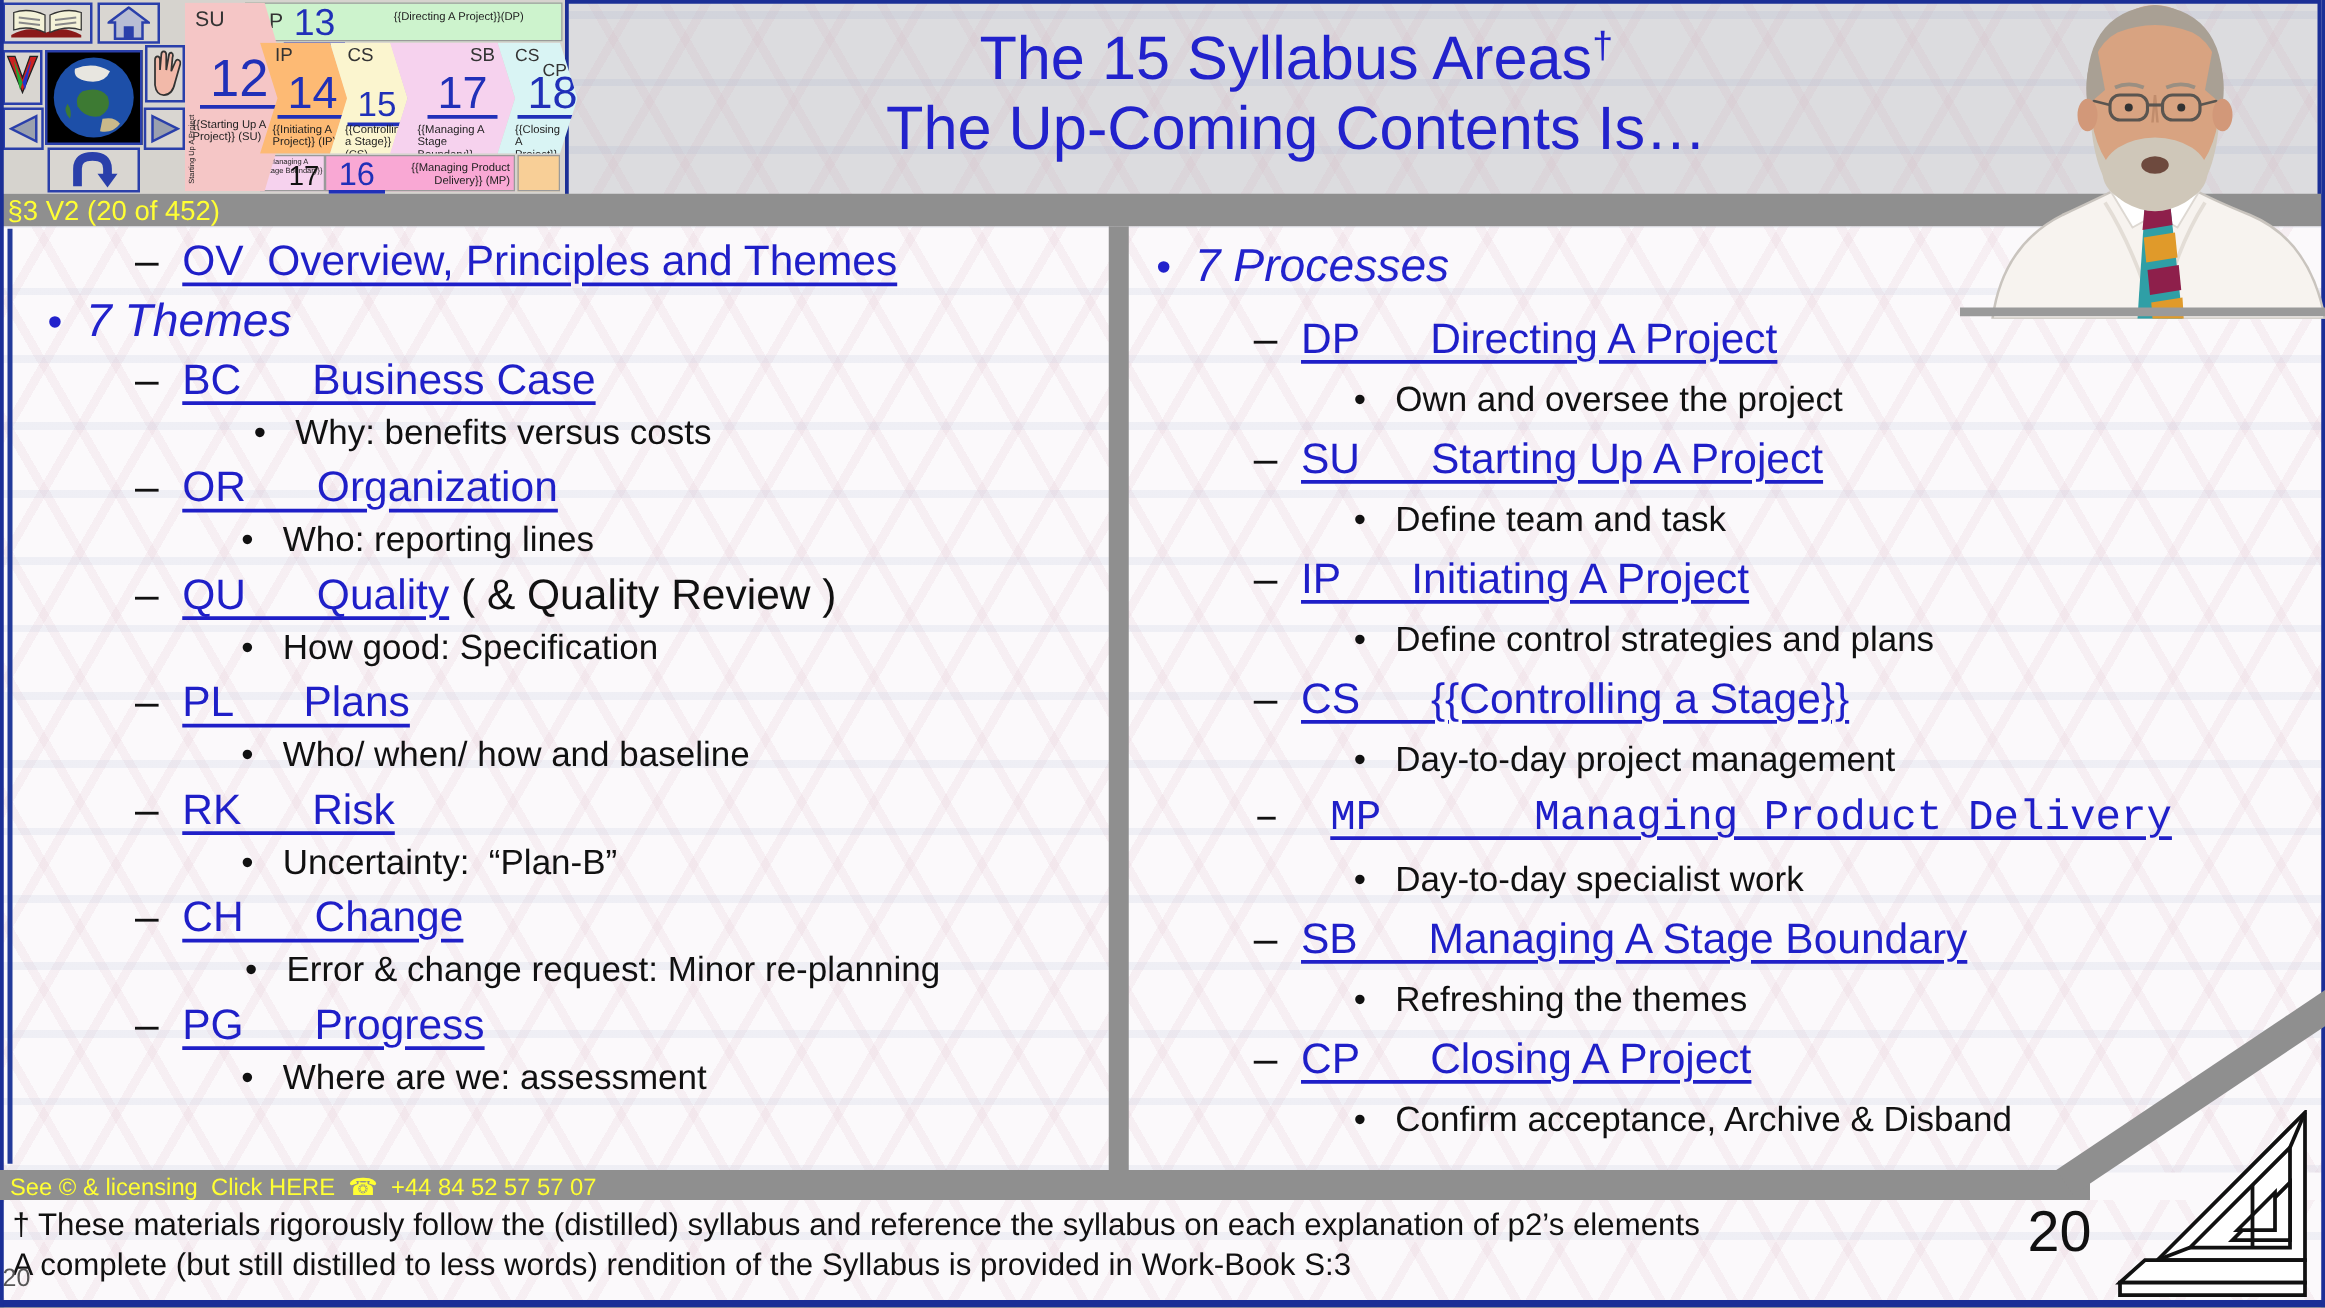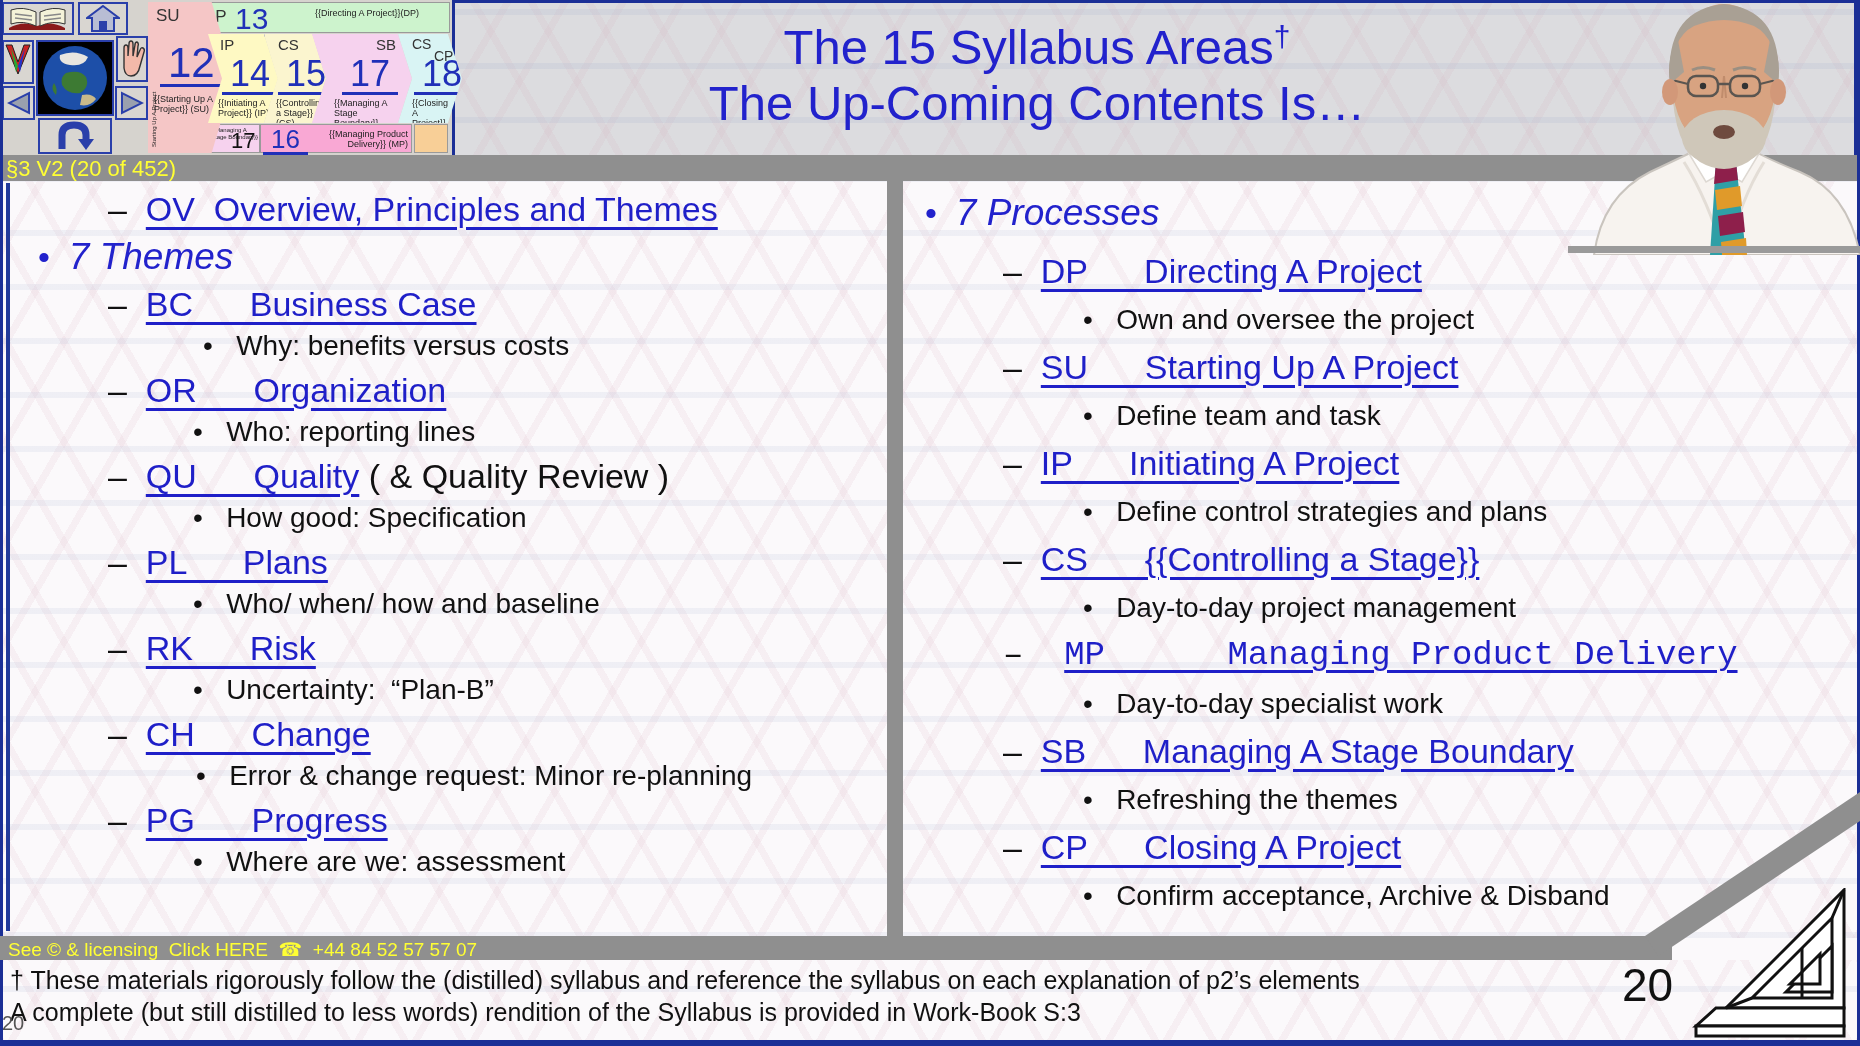--- a/index.html
+++ b/index.html
@@ -134,29 +134,29 @@
     </div>
     <div class="blk" style="left:414px;top:124px;width:34px;height:29px;background:#f8cf97;border:1px solid #9a9a9a;"></div>
 
     <div class="blk" style="left:148px;top:2px;width:86px;height:151px;background:#f5c6c6;clip-path:polygon(0 0,74% 0,100% 50%,74% 100%,0 100%);">
       <span class="code" style="left:8px;top:4px;">SU</span>
       <span class="num" style="left:12px;top:40px;font-size:42px;">12</span>
       <span class="lbl" style="left:6px;top:92px;width:60px;">{{Starting Up A Project}} (SU)</span>
       <span class="lbl" style="left:-24px;top:110px;transform:rotate(-90deg);font-size:6px;width:60px;">Starting Up A Project</span>
     </div>
 
-    <div class="blk" style="left:208px;top:34px;width:70px;height:89px;background:#fef9c3;clip-path:polygon(0 0,80% 0,100% 50%,80% 100%,0 100%,20% 50%);">
+    <div class="blk" style="left:208px;top:34px;width:70px;height:89px;background:#fdba74;clip-path:polygon(0 0,80% 0,100% 50%,80% 100%,0 100%,20% 50%);">
       <span class="code" style="left:12px;top:2px;font-size:15px;">IP</span>
       <span class="num" style="left:14px;top:22px;font-size:36px;">14</span>
       <span class="lbl" style="left:10px;top:64px;width:52px;">{{Initiating A Project}} (IP)</span>
     </div>
 
     <div class="blk" style="left:264px;top:34px;width:62px;height:89px;background:#fbf5cf;clip-path:polygon(0 0,78% 0,100% 50%,78% 100%,0 100%,22% 50%);">
       <span class="code" style="left:14px;top:2px;font-size:15px;">CS</span>
-      <span class="num" style="left:14px;top:22px;font-size:36px;">15</span>
+      <span class="num" style="left:14px;top:36px;font-size:28px;">15</span>
       <span class="lbl" style="left:12px;top:64px;width:48px;">{{Controlling a Stage}} (CS)</span>
     </div>
 
     <div class="blk" style="left:312px;top:34px;width:100px;height:89px;background:#f6d2ee;clip-path:polygon(0 0,86% 0,100% 50%,86% 100%,0 100%,14% 50%);">
       <span class="code" style="right:16px;top:2px;font-size:15px;">SB</span>
       <span class="num" style="left:30px;top:22px;font-size:36px;">17</span>
       <span class="lbl" style="left:22px;top:64px;width:64px;">{{Managing A Stage Boundary}} (SB)</span>
     </div>
 
     <div class="blk" style="left:398px;top:34px;width:64px;height:89px;background:#d9f4f4;clip-path:polygon(0 0,78% 0,100% 50%,78% 100%,0 100%,22% 50%);">

